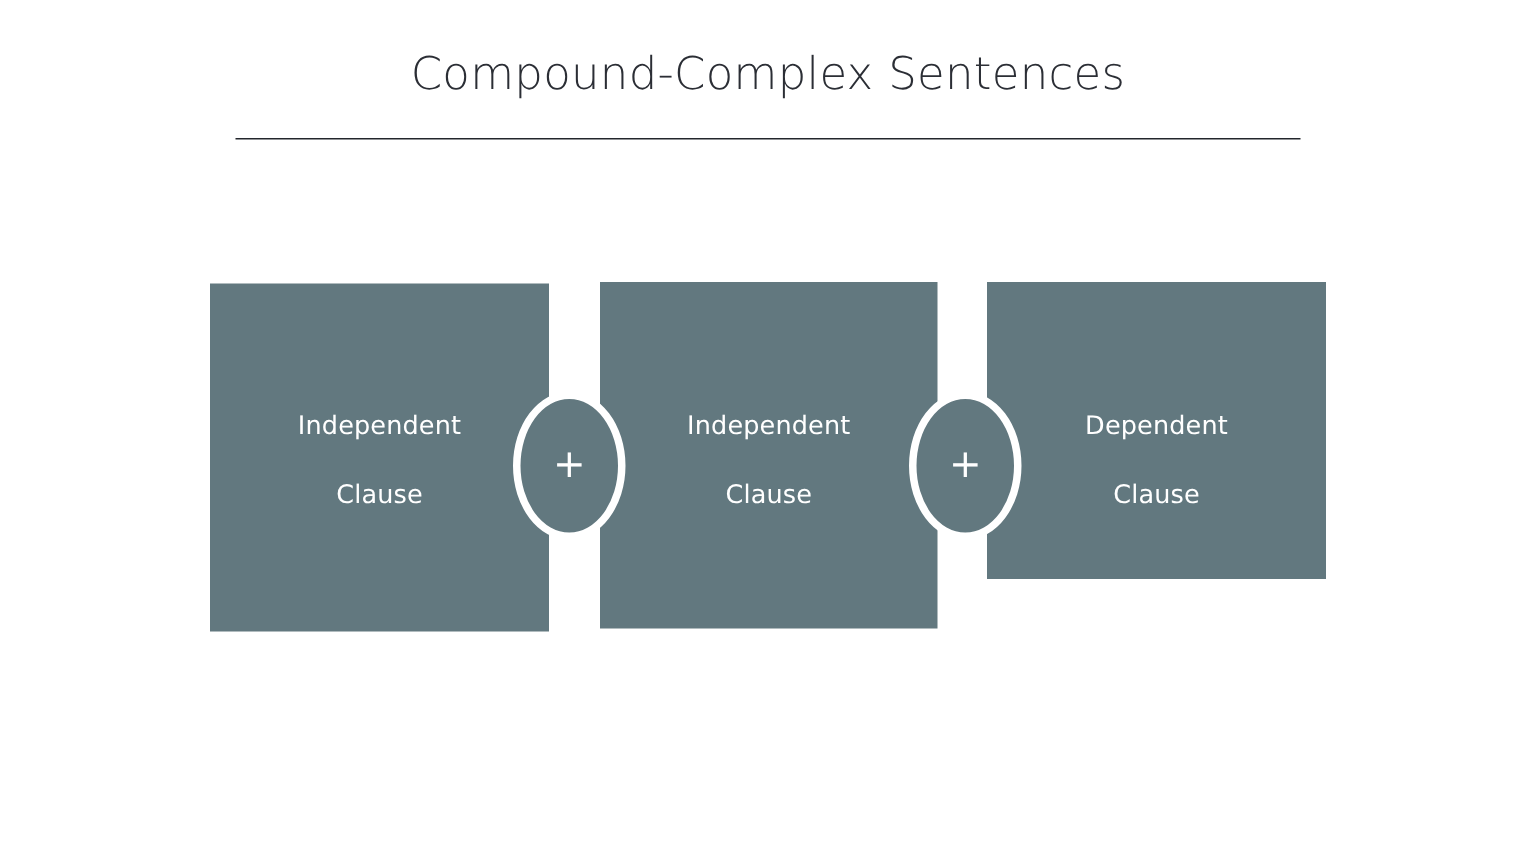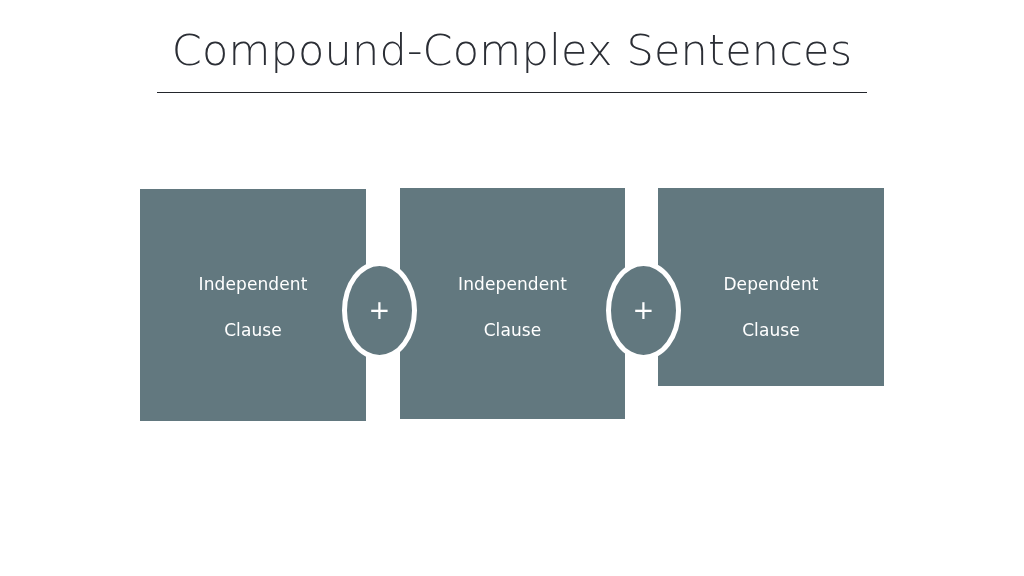--- a/index.html
+++ b/index.html
@@ -28,21 +28,21 @@
     top: 28px;
     width: 710px;
     height: 66px;
   }
 
   #page-title {
     margin: 0;
     text-align: center;
     font-family: "DejaVu Sans", sans-serif;
     font-weight: 300;
-    font-size: 43px;
+    font-size: 30px;
     line-height: 44px;
     letter-spacing: 0.2px;
     color: #2b2e35;
     white-space: nowrap;
   }
 
   #title-rule {
     position: absolute;
     left: 0;
     top: 64px;

